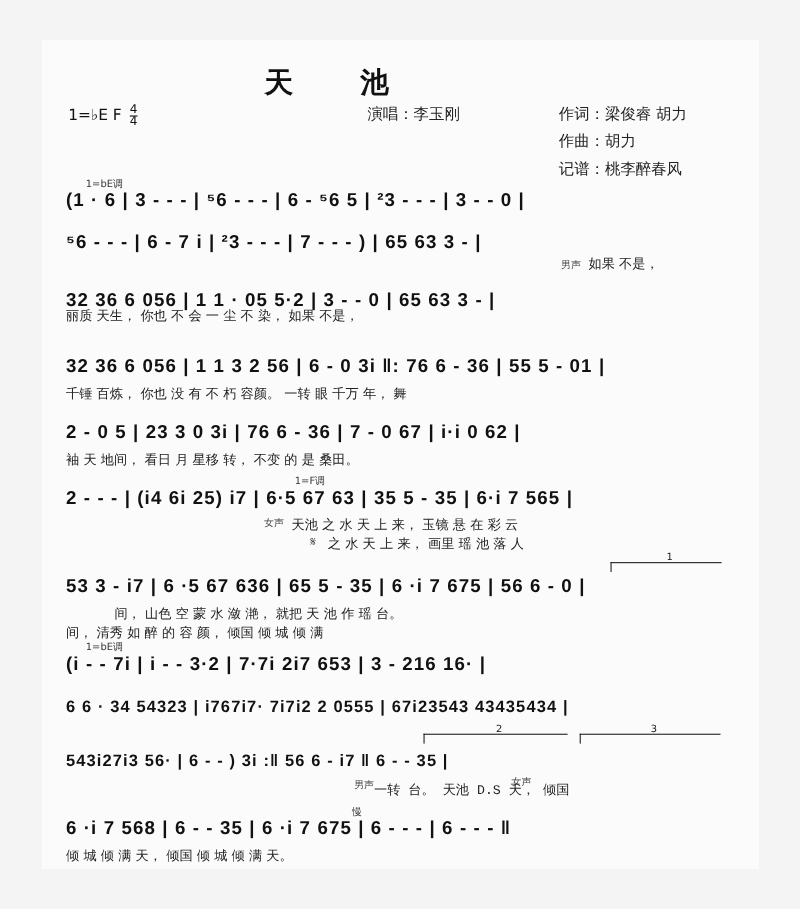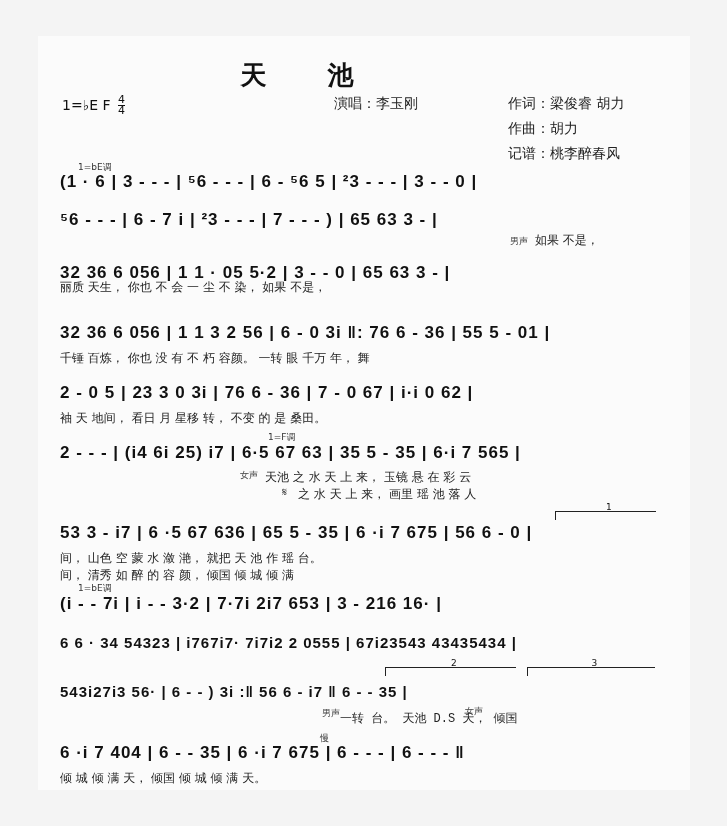--- a/index.html
+++ b/index.html
@@ -72,21 +72,21 @@
   <div class="lyric" style="left:205px;top:26px;">天池   之 水 天 上       来，       玉镜    悬 在 彩 云</div>
   <div class="role" style="left:222px;top:42px;font-size:12px;">𝄋</div>
   <div class="lyric" style="left:238px;top:43px;text-align:center;">之 水 天 上       来，       画里    瑶 池 落 人</div>
 </div>
 
 <div class="volta" style="left:555px;top:511px;width:100px;">
     <span>1</span>
   </div>
 <div class="line" style="top:523px;">
   <div class="notes">53 3 - i7 | 6 ·5 67 636 | 65 5 - 35 | 6 ·i 7 675 | 56 6 - 0 |</div>
-  <div class="lyric" style="top:27px;">间，       山色    空   蒙 水    潋         滟，        就把   天   池 作 瑶         台。</div>
+  <div class="lyric" style="top:27px;margin-left:44px;">间，       山色    空   蒙 水    潋         滟，        就把   天   池 作 瑶         台。</div>
   <div class="lyric" style="top:44px;">间，       清秀    如   醉 的    容         颜，        倾国   倾   城 倾 满</div>
 </div>
 
 <div class="small" style="left:78px;top:582px;">1=bE调</div>
 <div class="line" style="top:594px;">
   <div class="notes">(i - - 7i | i - - 3·2 | 7·7i 2i7 653 | 3 - 216 16· |</div>
 </div>
 
 <div class="line" style="top:634px;">
   <div class="notes" style="font-size:15px;">6 6 · 34 54323 | i767i7· 7i7i2 2 0555 | 67i23543 43435434 |</div>
@@ -100,15 +100,15 @@
   </div>
 <div class="line" style="top:683px;">
   <div class="notes" style="font-size:15px;">543i27i3 56· | 6 - - ) 3i :‖ 56 6 - i7 ‖ 6 - - 35 |</div>
   <div class="role" style="left:262px;top:24px;">男声</div>
   <div class="role" style="left:405px;top:22px;">女声</div>
   <div class="lyric" style="left:280px;top:27px;font-family:Liberation Mono, monospace;">一转       台。       天池  D.S  天，        倾国</div>
 </div>
 
 <div class="small" style="left:320px;top:732px;">慢</div>
 <div class="line" style="top:743px;">
-  <div class="notes">6 ·i 7 404 | 6 - - 35 | 6 ·i 7 675 | 6 - - - | 6 - - - ‖</div>
+  <div class="notes">6 ·i 7 568 | 6 - - 35 | 6 ·i 7 675 | 6 - - - | 6 - - - ‖</div>
   <div class="lyric" style="top:27px;">倾   城  倾 满        天，        倾国     倾   城  倾 满       天。</div>
 </div>
 
 </body></html>

